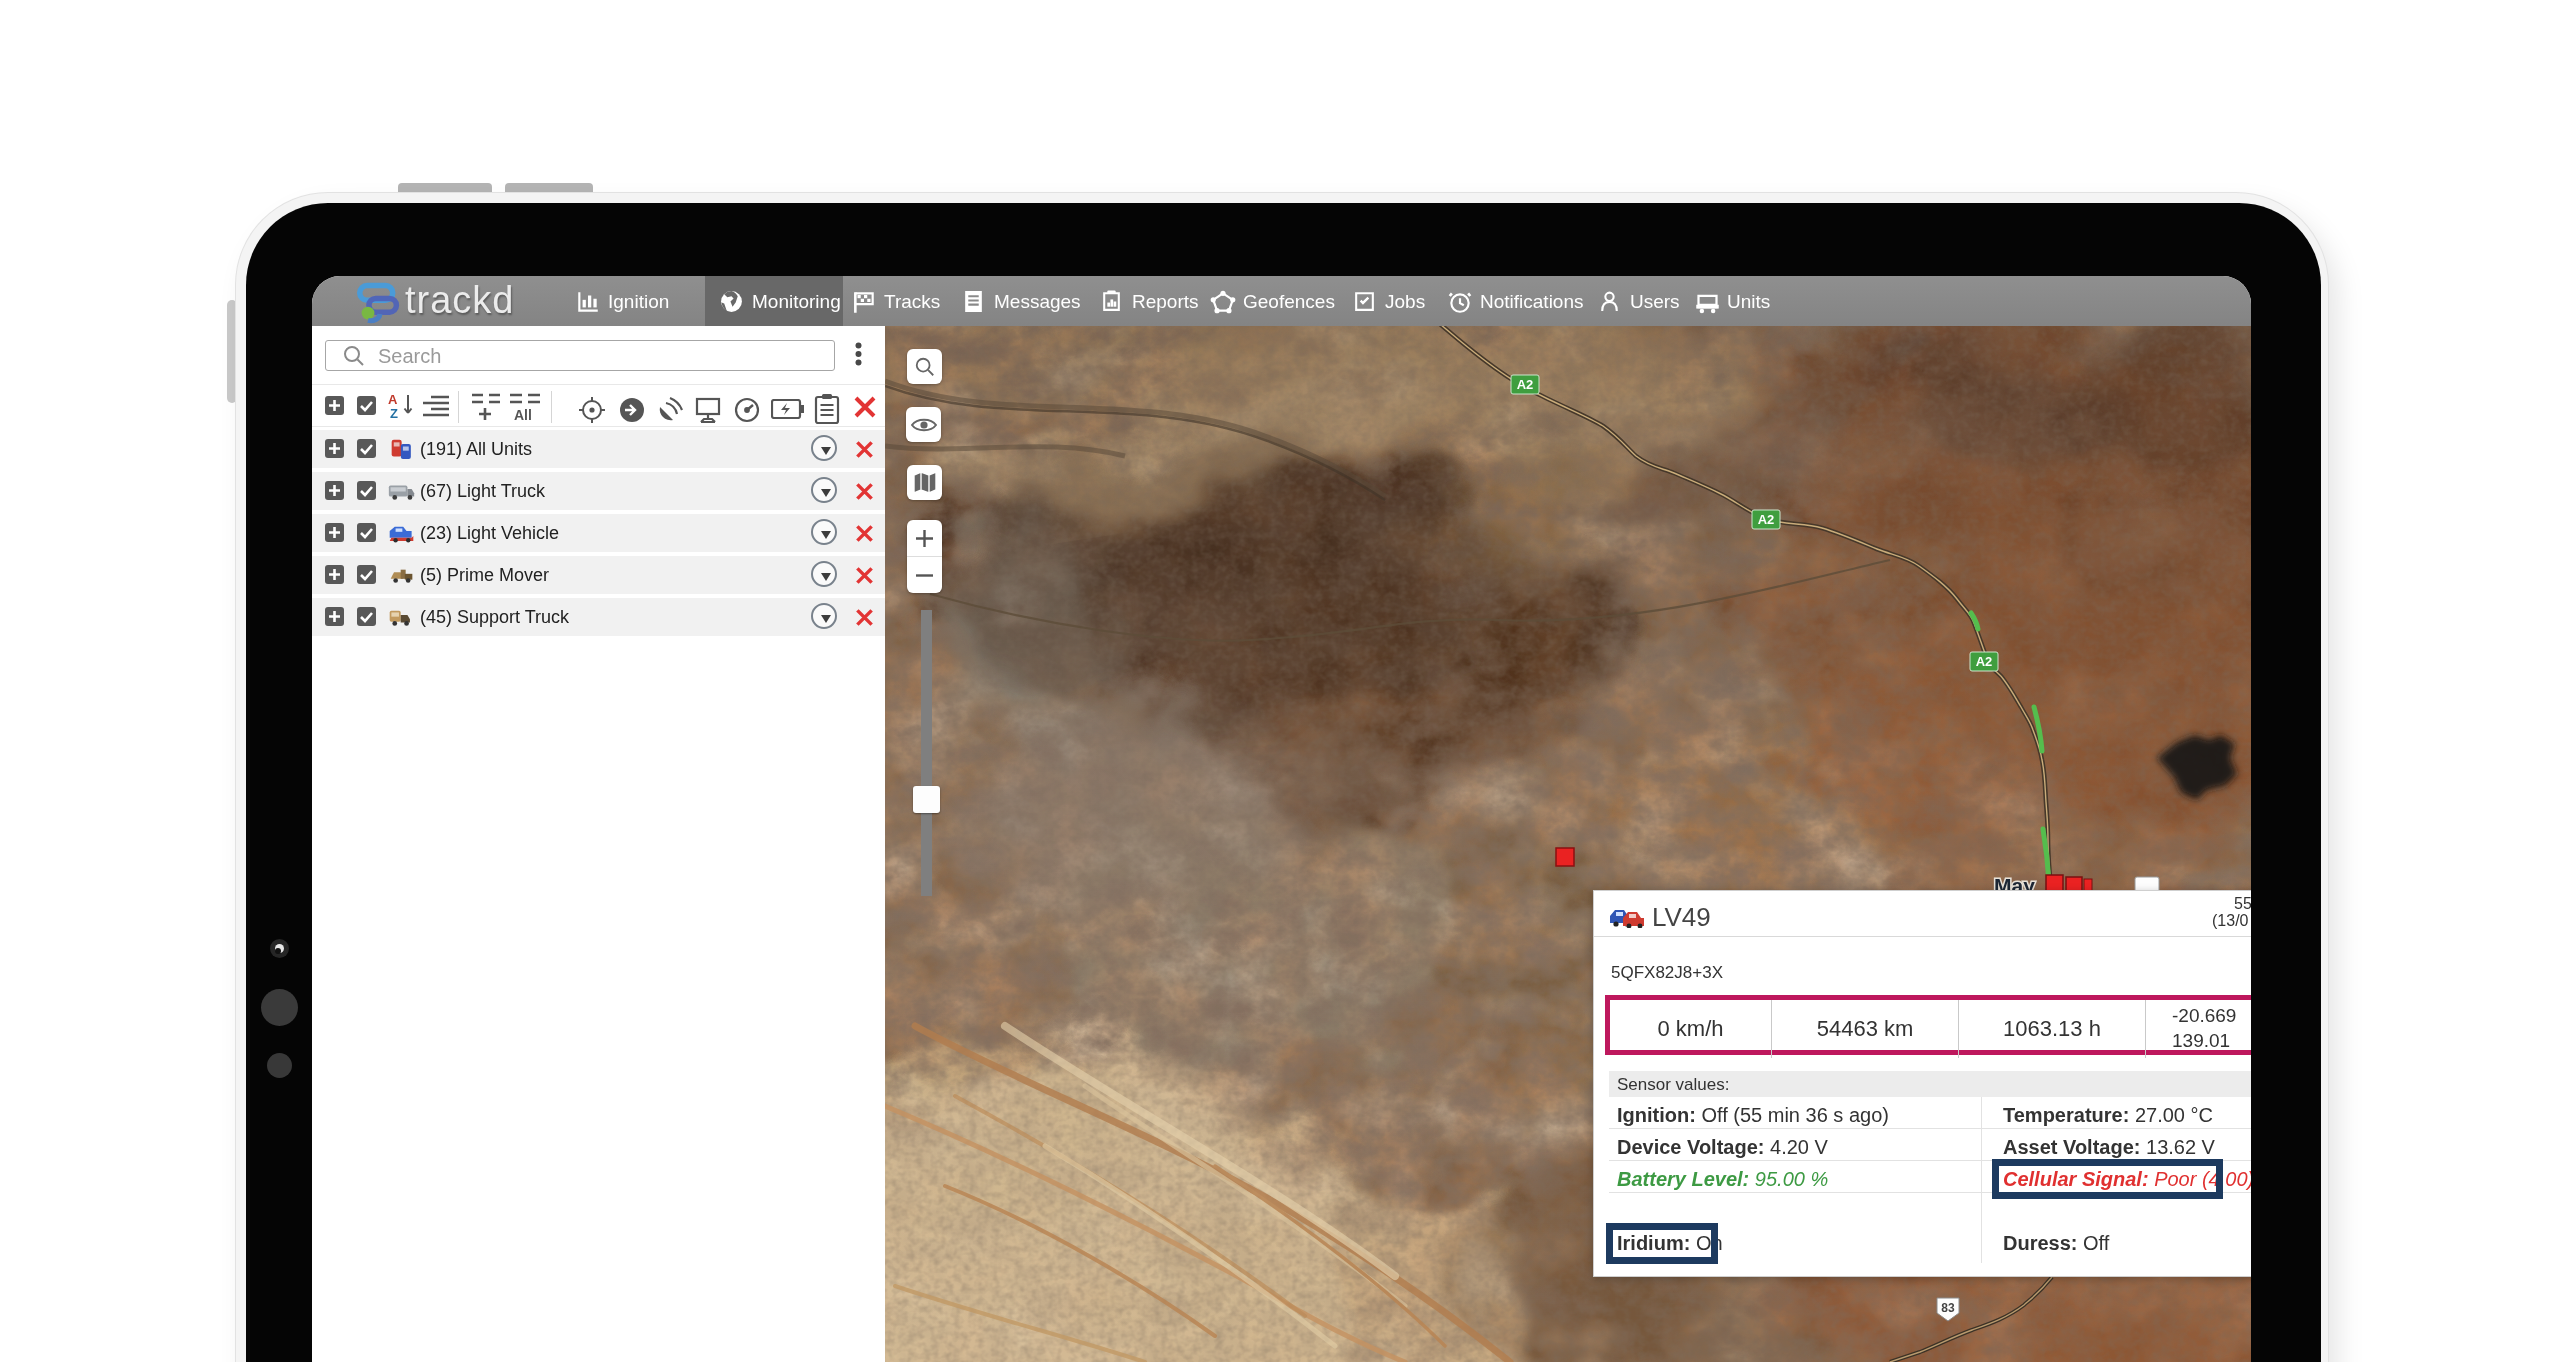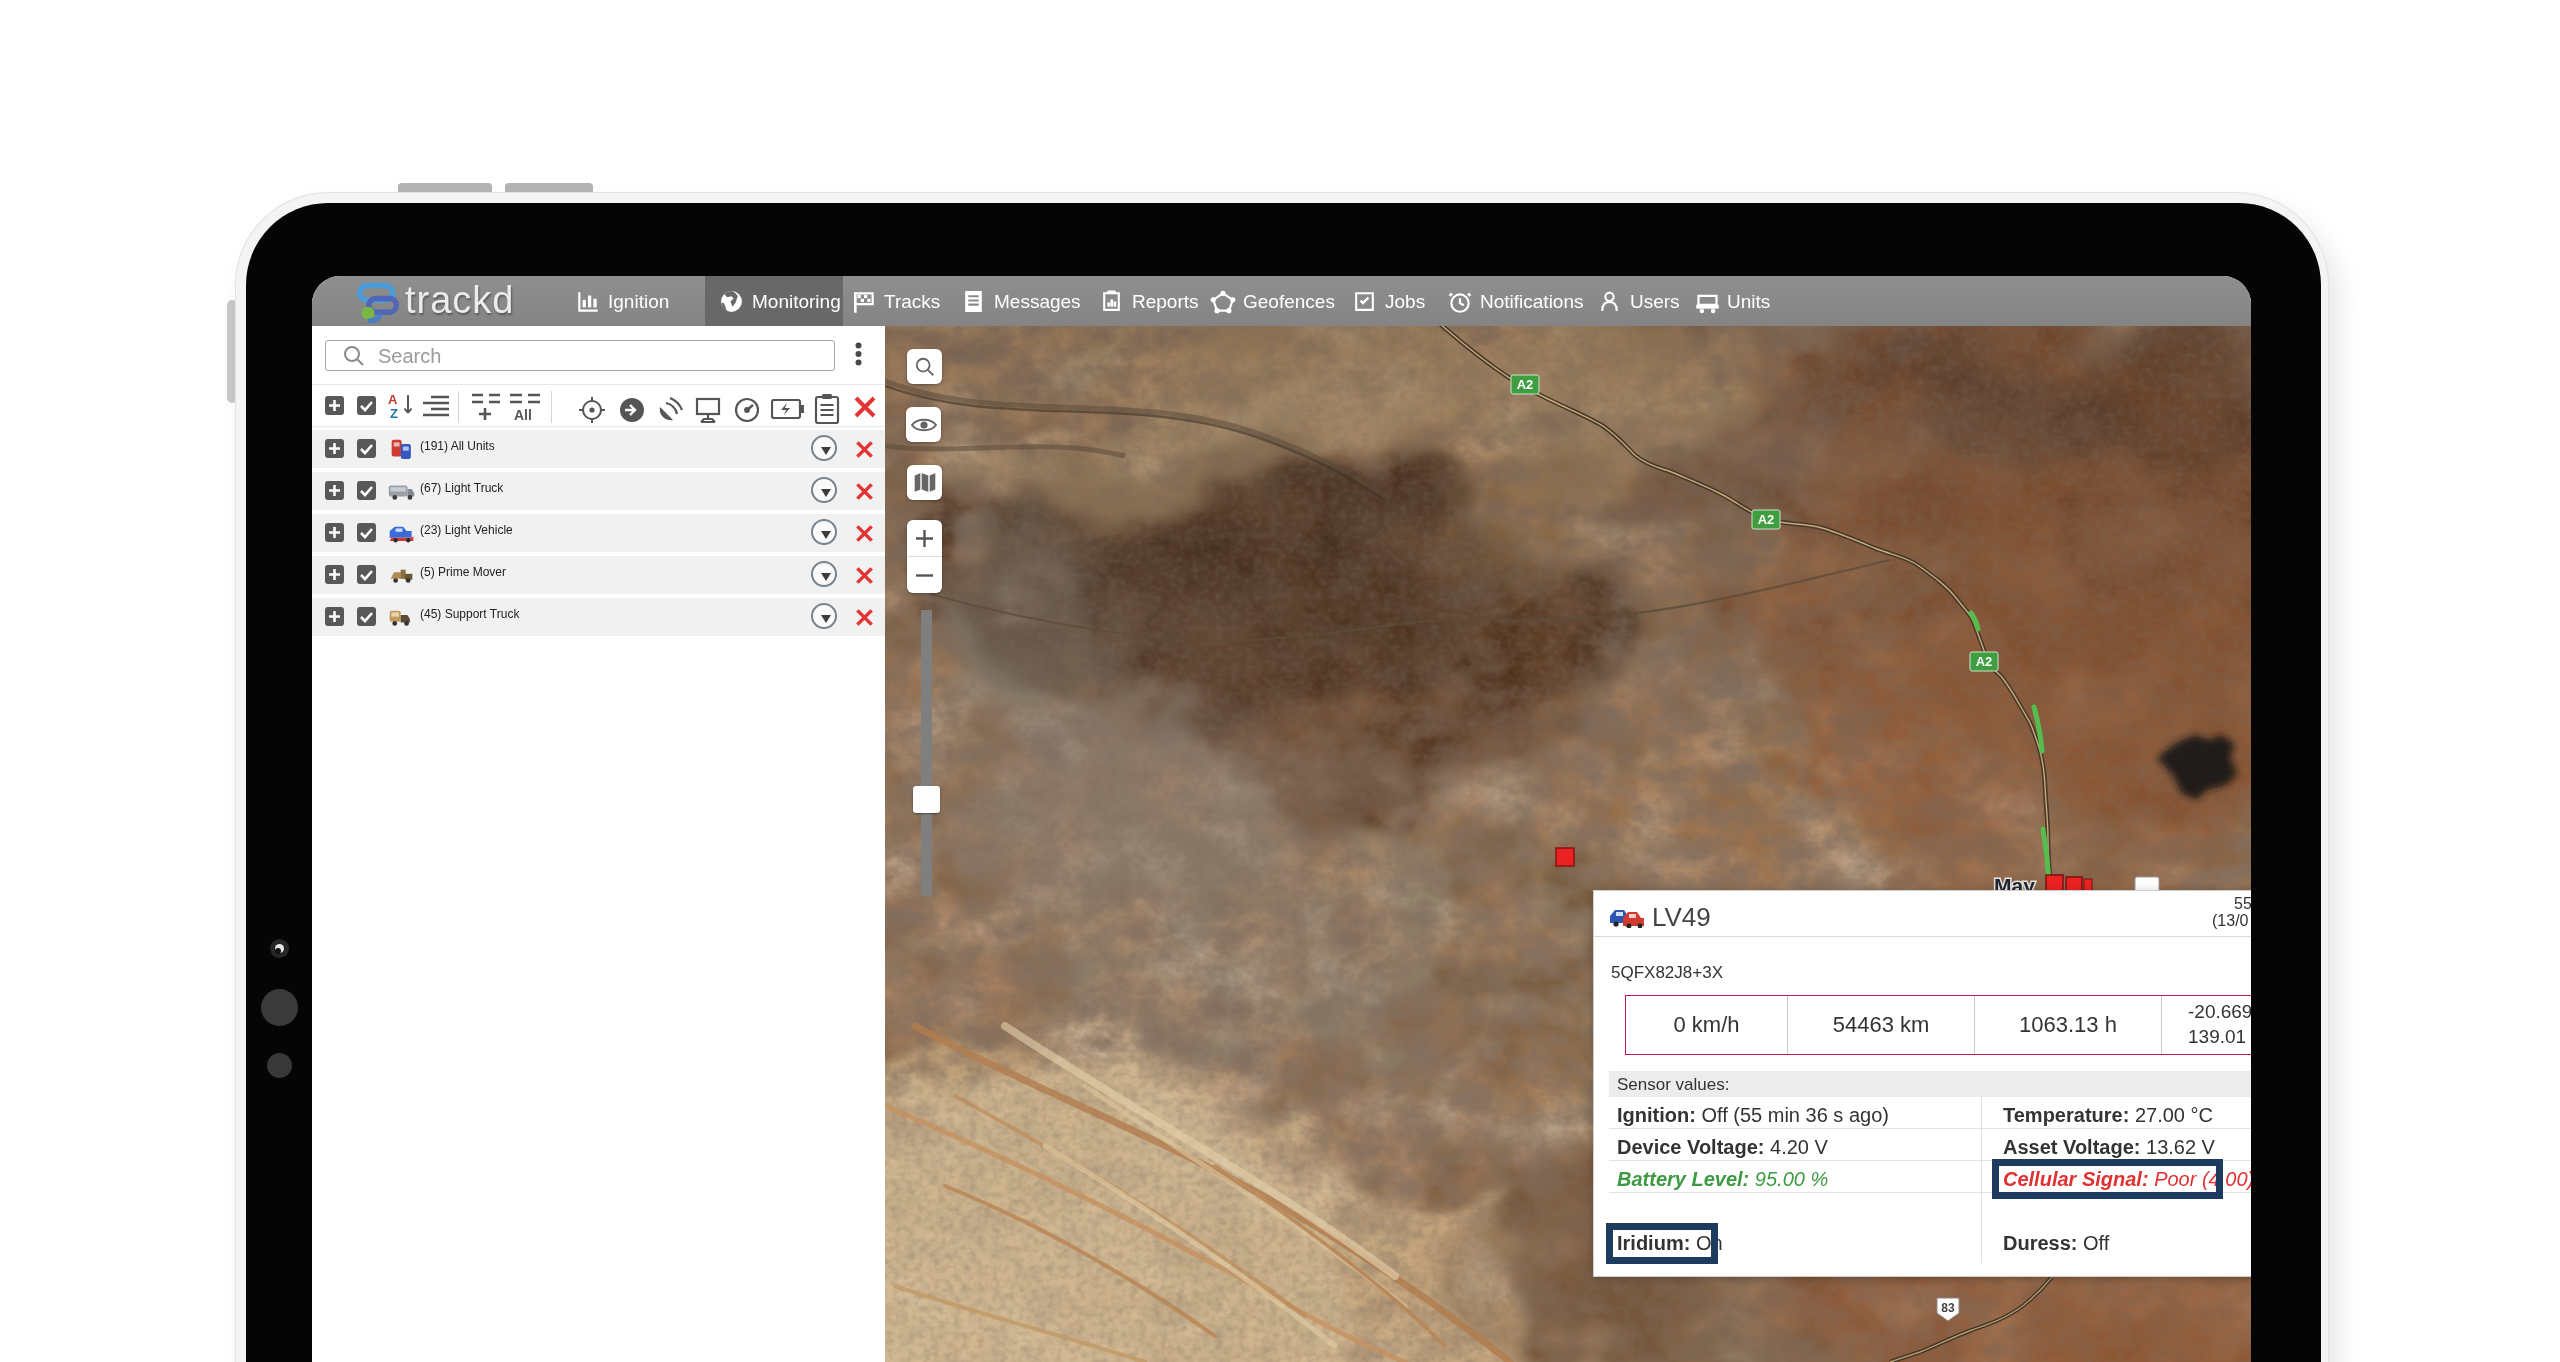--- a/index.html
+++ b/index.html
@@ -30,21 +30,21 @@
   letter-spacing:1px; text-shadow:1px 2px 2px rgba(0,0,0,0.35); font-weight:400; }
 
 
 #sidebar { position:absolute; left:0; top:50px; width:573px; height:1036px; background:#ffffff; }
 #searchbox { position:absolute; left:13px; top:14px; width:510px; height:31px;
   border:1px solid #a6a6a6; border-radius:3px; background:#fff; }
 #searchbox .stext { position:absolute; left:52px; top:4px; font-size:20px; color:#9a9a9a; }
 #dots { position:absolute; left:543px; top:16px; }
 #toolbar { position:absolute; left:0px; top:58px; width:573px; height:43px; border-top:1px solid #e8e8e8; border-bottom:1px solid #e8e8e8;}
 .trow { position:absolute; left:0; width:573px; height:38px; background:#f1f1f1; }
-.trow .label { position:absolute; left:108px; top:9px; font-size:12px; color:#222; white-space:nowrap; }
+.trow .label { position:absolute; left:108px; top:9px; font-size:18px; color:#222; white-space:nowrap; }
 .sq { position:absolute; width:19px; height:19px; background:#585858; border-radius:3px; }
 .sq svg { position:absolute; left:0; top:0; }
 .chev { position:absolute; width:26px; height:26px; border:2px solid #79828c; border-radius:50%; background:#fafafa; }
 .redx { position:absolute; }
 
 
 #map { position:absolute; left:573px; top:50px; width:1366px; height:1036px; background:#9c7f61; }
 .mbtn { position:absolute; width:35px; height:35px; background:#ffffff; border-radius:6px;
   box-shadow:0 1px 3px rgba(0,0,0,0.3); }
 #zoomctl { position:absolute; left:595px; top:244px; width:35px; height:73px; background:#fff;
@@ -54,21 +54,21 @@
 
 
 #popup { position:absolute; left:1281px; top:614px; width:740px; height:387px;
   background:#ffffff; border:1px solid #cfcfcf; box-shadow:0 2px 8px rgba(0,0,0,0.25);
   color:#333333; }
 #popup .hdr-title { position:absolute; left:58px; top:11px; font-size:26px; color:#444; }
 #popup .hdr-r1 { position:absolute; left:640px; top:4px; font-size:16px; color:#333; }
 #popup .hdr-r2 { position:absolute; left:618px; top:21px; font-size:16px; color:#333; }
 #popup .hline { position:absolute; left:0px; top:45px; width:740px; height:1px; background:#d9d9d9; }
 #popup .addr { position:absolute; left:17px; top:72px; font-size:17px; color:#333; }
-#stats { position:absolute; left:31px; top:104px; width:725px; height:60px; border:1px solid #be185d; }
+#stats { position:absolute; left:11px; top:104px; width:725px; height:60px; border:5px solid #be185d; }
 #stats .cell { position:absolute; top:0; height:58px; border-right:1px solid #c9c9c9;
   display:flex; align-items:center; justify-content:center; font-size:22px; color:#333; }
 #sensorband { position:absolute; left:15px; top:180px; width:725px; height:26px; background:#ececec;
   font-size:17px; color:#333; padding-left:8px; padding-top:4px; }
 #sensors { position:absolute; left:15px; top:206px; width:725px; height:166px; font-size:20px; }
 .srow { position:absolute; left:0; width:725px; height:32px; border-bottom:1px solid #e2e2e2; }
 .srow .lc { position:absolute; left:8px; top:7px; white-space:nowrap; }
 .srow .rc { position:absolute; left:394px; top:7px; white-space:nowrap; }
 .vdiv { position:absolute; left:372px; top:0; width:1px; height:166px; background:#e2e2e2; }
 .navybox { position:absolute; border:7px solid #1d3a5f; }

